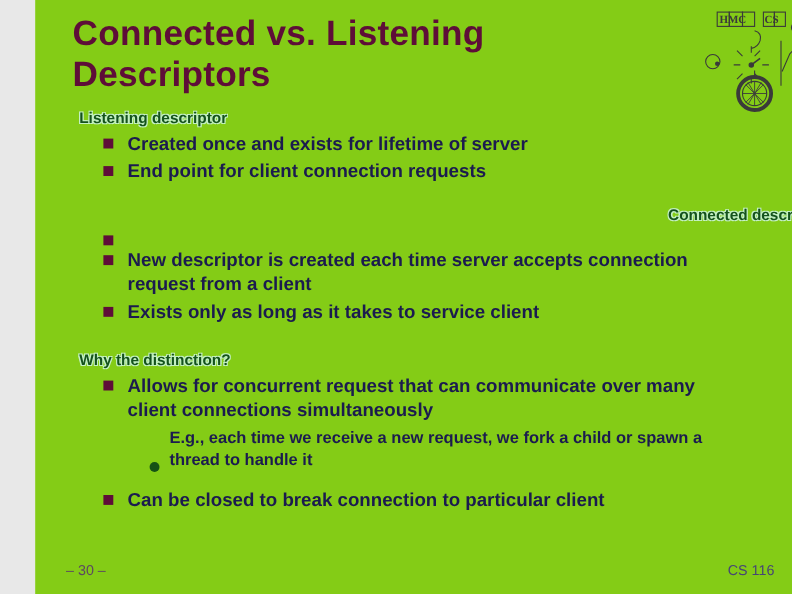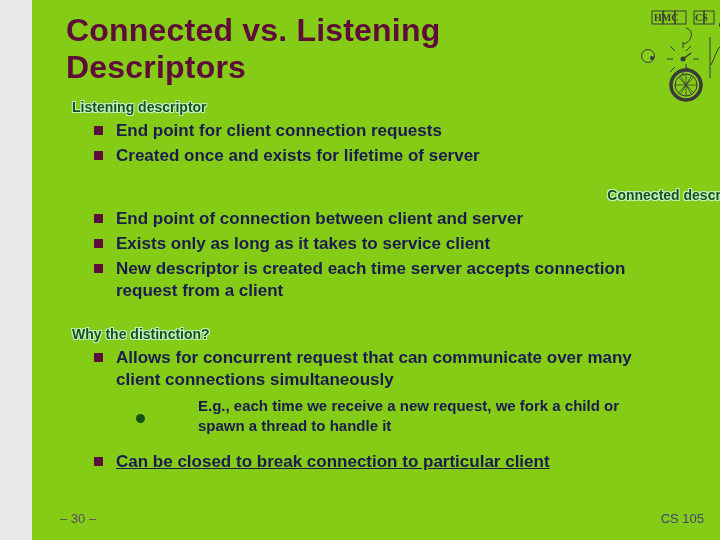--- a/index.html
+++ b/index.html
@@ -37,36 +37,35 @@
   .heading.space-lg { margin-top:24px; }
   .bullet {
     display:flex;
     align-items:flex-start;
     margin:3px 0 3px 62px;
     max-width:555px;
     color:#1b1b4f;
     font-size:17px;
     line-height:22px;
   }
-  .bullet.gap-top { margin-top:15px;text-decoration:underline; }
+  .bullet.gap-top { margin-top:15px; }
   .sq {
     flex:none;
     width:9px; height:9px;
     margin:6px 13px 0 0;
     background:#5e0d38;
   }
   .subbullet {
     display:flex;
-    align-items:center;
+    align-items:flex-end;
     margin:5px 0 3px 104px;
     max-width:515px;
     color:#1b1b4f;
     font-size:15px;
     line-height:20px;
-    gap:44px;
   }
   .dot {
     flex:none;
     width:9px; height:9px;
     margin:5px 9px 0 0;
     border-radius:50%;
     background:#155215;
   }
   .footer-left {
     position:absolute;
@@ -119,56 +118,55 @@
       <line x1="50" y1="66" x2="50" y2="60"></line>
     </g>
     <text x="18" y="17" font-size="10" font-family="Liberation Serif, serif" fill="#3a3a3a">HMC</text>
     <text x="59" y="17" font-size="10" font-family="Liberation Serif, serif" fill="#3a3a3a">CS</text>
   </svg>
 
   <div>
     <div class="heading">Listening descriptor</div>
     <div class="bullet">
       <span class="sq"></span>
-      <span>End point for client connection requests</span>
+      <span>Created once and exists for lifetime of server</span>
     </div>
     <div class="bullet">
       <span class="sq"></span>
-      <span>Created once and exists for lifetime of server</span>
+      <span>End point for client connection requests</span>
     </div>
   </div>
 
   <div>
     <div class="heading space-md">Connected descriptor</div>
     <div class="bullet">
       <span class="sq"></span>
-      <span>End point of connection between client and server</span>
+    </div>
+    <div class="bullet">
+      <span class="sq"></span>
+      <span>New descriptor is created each time server accepts connection request from a client</span>
     </div>
     <div class="bullet">
       <span class="sq"></span>
       <span>Exists only as long as it takes to service client</span>
-    </div>
-    <div class="bullet">
-      <span class="sq"></span>
-      <span>New descriptor is created each time server accepts connection request from a client</span>
     </div>
   </div>
 
   <div>
     <div class="heading space-lg">Why the distinction?</div>
     <div class="bullet">
       <span class="sq"></span>
       <span>Allows for concurrent request that can communicate over many client connections simultaneously</span>
     </div>
     <div class="subbullet">
       <span class="dot"></span>
       <span>E.g., each time we receive a new request, we fork a child or spawn a thread to handle it</span>
     </div>
     <div class="bullet gap-top">
       <span class="sq"></span>
       <span>Can be closed to break connection to particular client</span>
     </div>
   </div>
 
   <div class="footer-left">– 30 –</div>
-  <div class="footer-right">CS 105</div>
+  <div class="footer-right">CS 116</div>
 
 </div>
 
 </body></html>

